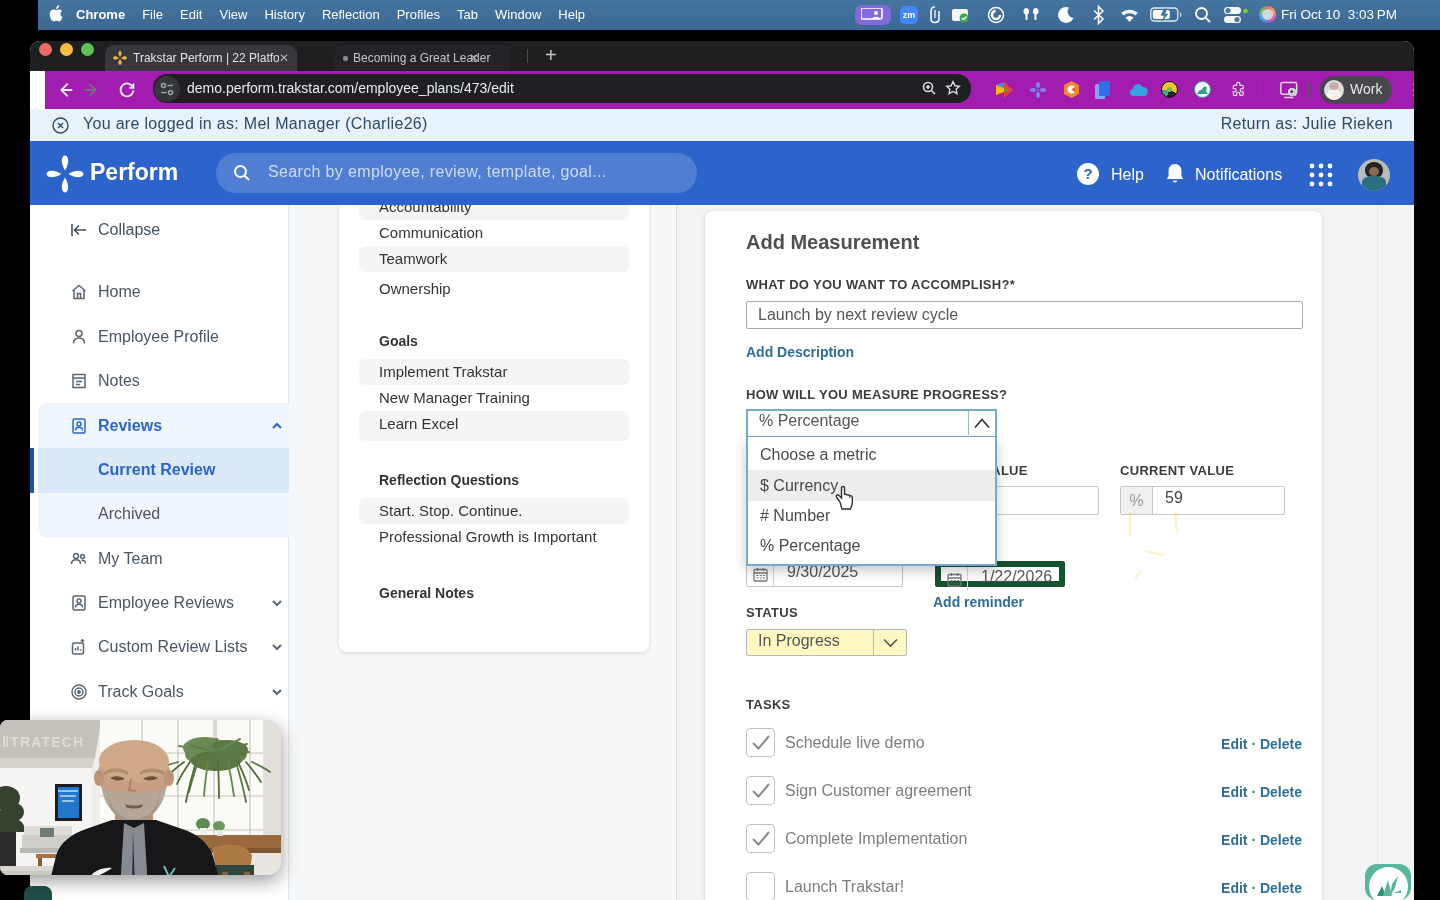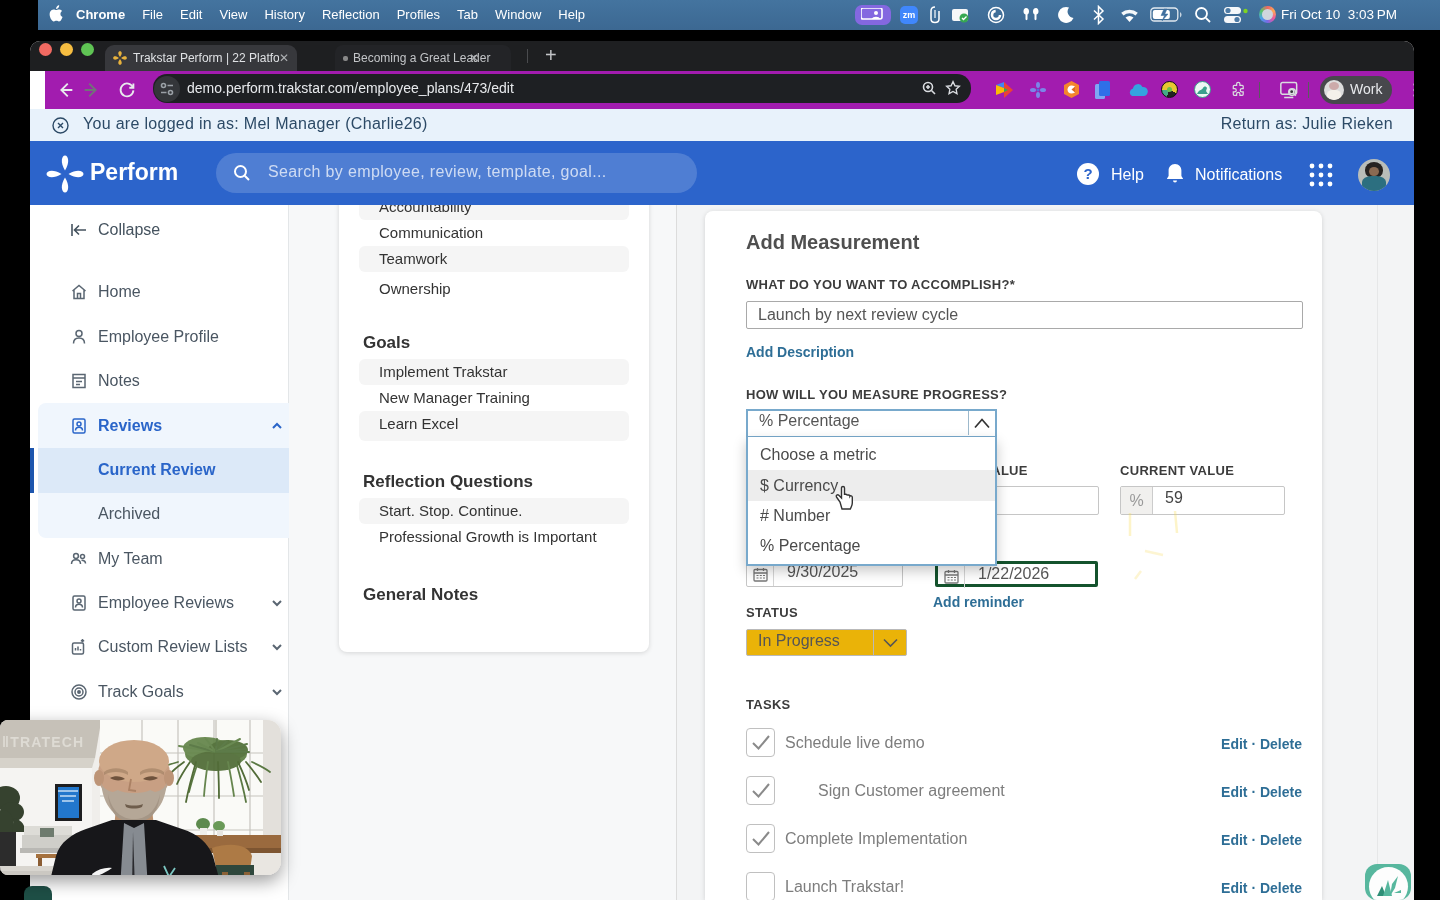--- a/index.html
+++ b/index.html
@@ -41,21 +41,21 @@
   .navrow .lbl { position:absolute; left:52px; }
   .navrow .ico { position:absolute; left:24px; top:13px; width:18px; height:18px; }
   .navrow .chev { position:absolute; right:22px; top:16px; width:12px; height:12px; }
   .nav-blue { color:#2a65c9; font-weight:bold; }
 
   
   #midcard { position:absolute; left:309px; top:-16px; width:310px; height:463px; background:#fff;
     border-radius:8px; box-shadow:0 1px 5px rgba(0,0,0,0.14); font-size:15px; color:#333; }
   .zebra { position:absolute; left:20px; width:270px; height:26px; background:#f5f5f5; border-radius:6px; }
   .mrow { position:absolute; left:40px; height:26px; line-height:26px; color:#333; }
-  .mhead { position:absolute; left:24px; font-weight:bold; font-size:17px; color:#333; }
+  .mhead { position:absolute; left:40px; font-weight:bold; font-size:14px; color:#333; }
 
   
   #maindiv { position:absolute; left:646px; top:0; width:1px; height:695px; background:#dcdcdc; }
   #mainbg { position:absolute; left:647px; top:0; width:737px; height:695px; background:#f3f4f5; }
   #maincard { position:absolute; left:675px; top:6px; width:617px; height:689px; background:#fff;
     box-shadow:0 1px 5px rgba(0,0,0,0.14); border-radius:8px 8px 0 0; }
   .flabel { position:absolute; font-size:13px; font-weight:bold; color:#3c3c3c; letter-spacing:0.3px; }
   .blink { position:absolute; font-size:14px; font-weight:bold; color:#2e6e96; }
   .ftext { font-size:16px; color:#555; }
 
@@ -481,34 +481,34 @@
         <div class="abs" style="left:41px; top:350px; width:157px; height:26px; border:1px solid #c6c6c6; border-radius:2px; background:#fff;">
           <div class="abs" style="left:0; top:0; width:27px; height:24px; border-right:1px solid #d5d5d5;">
             <svg class="abs" style="left:6px; top:5px;" width="15" height="15" viewBox="0 0 15 15" fill="none" stroke="#777" stroke-width="1.3">
                 <rect x="1" y="2.5" width="13" height="11.5" rx="1"></rect>
                 <path d="M1 6 L14 6 M4.5 1 L4.5 4 M10.5 1 L10.5 4"></path>
                 <path d="M3.5 8.5 h2 M6.8 8.5 h2 M10 8.5 h2 M3.5 11 h2 M6.8 11 h2 M10 11 h2" stroke-width="1"></path>
               </svg>
           </div>
           <span class="abs ftext" style="left:40px; top:1px;">9/30/2025</span>
         </div>
-        <div class="abs" style="left:230px; top:350px; width:163px; height:26px; border:3px solid #14532d; border-radius:2px; background:#fff;">
+        <div class="abs" style="left:230px; top:350px; width:130px; height:26px; border:6px solid #14532d; border-radius:2px; background:#fff;">
           <div class="abs" style="left:0; top:0; width:27px; height:24px; border-right:1px solid #d5d5d5;">
             <svg class="abs" style="left:6px; top:5px;" width="15" height="15" viewBox="0 0 15 15" fill="none" stroke="#777" stroke-width="1.3">
                 <rect x="1" y="2.5" width="13" height="11.5" rx="1"></rect>
                 <path d="M1 6 L14 6 M4.5 1 L4.5 4 M10.5 1 L10.5 4"></path>
                 <path d="M3.5 8.5 h2 M6.8 8.5 h2 M10 8.5 h2 M3.5 11 h2 M6.8 11 h2 M10 11 h2" stroke-width="1"></path>
               </svg>
           </div>
           <span class="abs ftext" style="left:40px; top:1px;">1/22/2026</span>
         </div>
         <div class="blink" style="left:228px; top:383px;">Add reminder</div>
 
         <div class="flabel" style="left:41px; top:394px;">STATUS</div>
-        <div class="abs" style="left:41px; top:418px; width:161px; height:27px; border:1px solid #b9b9b9; border-radius:2px; background:#eab308;">
+        <div class="abs" style="left:41px; top:418px; width:161px; height:27px; border:1px solid #b9b9b9; border-radius:2px; background:#fef9c3;">
           <span class="abs ftext" style="left:11px; top:2px;">In Progress</span>
           <div class="abs" style="right:0; top:0; width:33px; height:25px; border-left:1px solid #b9b9b9;">
             <svg class="abs" style="left:9px; top:8px;" width="15" height="10" viewBox="0 0 15 10" fill="none" stroke="#555" stroke-width="1.6">
                 <path d="M1 1.5 L7.5 8 L14 1.5"></path>
               </svg>
           </div>
         </div>
 
         <div class="flabel" style="left:41px; top:486px;">TASKS</div>
         <div class="cb" style="top:517px;">
@@ -516,21 +516,21 @@
               <path d="M2 9 L7.5 14.5 L18 2"></path>
             </svg>
           </div>
         <div class="task" style="top:523px;">Schedule live demo</div>
         <div class="ed" style="top:525px;">Edit · Delete</div>
         <div class="cb" style="top:565px;">
             <svg style="position:absolute;left:4px;top:5px;" width="20" height="17" viewBox="0 0 20 17" fill="none" stroke="#8a8a8a" stroke-width="2">
               <path d="M2 9 L7.5 14.5 L18 2"></path>
             </svg>
           </div>
-        <div class="task" style="top:571px;margin-left:33px;">Sign Customer agreement</div>
+        <div class="task" style="top:571px;">Sign Customer agreement</div>
         <div class="ed" style="top:573px;">Edit · Delete</div>
         <div class="cb" style="top:613px;">
             <svg style="position:absolute;left:4px;top:5px;" width="20" height="17" viewBox="0 0 20 17" fill="none" stroke="#8a8a8a" stroke-width="2">
               <path d="M2 9 L7.5 14.5 L18 2"></path>
             </svg>
           </div>
         <div class="task" style="top:619px;">Complete Implementation</div>
         <div class="ed" style="top:621px;">Edit · Delete</div>
         <div class="cb" style="top:661px;"></div>
         <div class="task" style="top:667px;">Launch Trakstar!</div>

